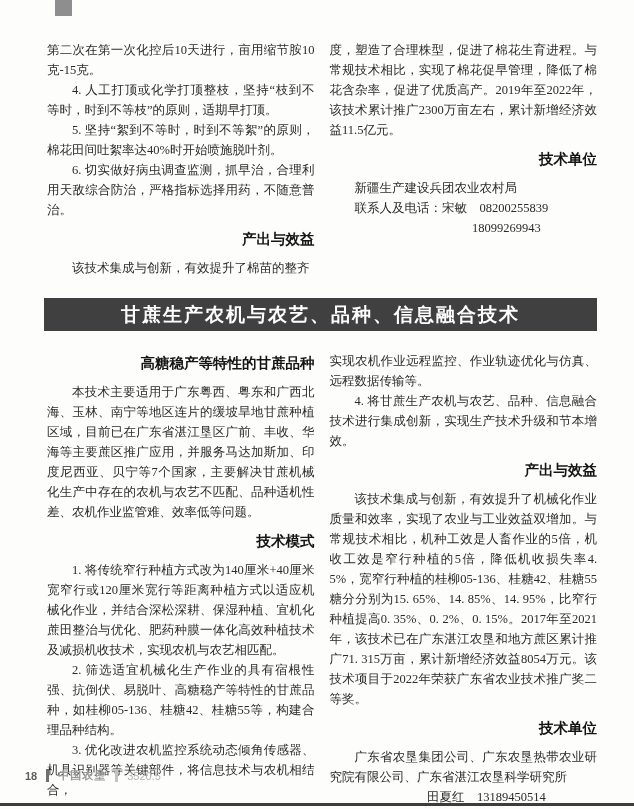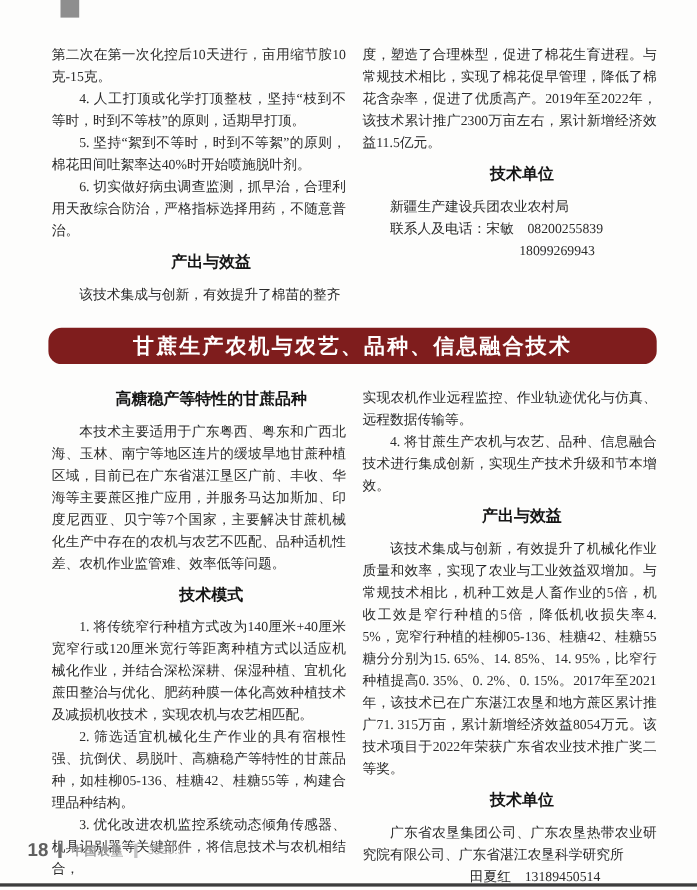--- a/index.html
+++ b/index.html
@@ -12,39 +12,39 @@
   .corner-square { position:absolute; left:55px; top:0; width:17px; height:16px; background:#8e8e8e; }
   .content { position:absolute; left:47px; right:37px; top:40px; }
   .cols { display:flex; gap:15px; }
   .col { flex:1; min-width:0; font-size:12.5px; line-height:20px; text-align:justify; }
   .col p { margin:0; }
   .para { text-indent:2em; }
   .cont { text-indent:0; }
   .heading {
     font-family:"Liberation Sans","DejaVu Sans",sans-serif;
     font-weight:bold; font-size:14.5px; line-height:20px; color:#151515;
-    margin:9px 0 9px; padding-left:1.55em; text-align:center;
+    margin:9px 0 9px; padding-left:1.55em; text-align:right;
   }
   .col .heading:first-child { margin-top:2px; }
   .phone2 { padding-left:11.4em; }
   .contact2 { padding-left:7.8em; }
   .banner {
-    margin:20px 0 20px -3px; height:33px; background:#7f1d1d;
-    display:flex; align-items:center; justify-content:center;border-radius:12px;
+    margin:20px 0 20px -3px; height:33px; background:#404040;
+    display:flex; align-items:center; justify-content:center;
   }
   .banner span {
     color:#ffffff; font-family:"Liberation Sans","DejaVu Sans",sans-serif;
     font-weight:bold; font-size:19px; letter-spacing:2px;
   }
   .footer {
     position:absolute; left:25px; bottom:26px;
     display:flex; align-items:center; gap:9px;
     font-family:"Liberation Sans","DejaVu Sans",sans-serif;
   }
-  .footer .pg { font-weight:bold; font-size:17px; color:#606060; }
+  .footer .pg { font-weight:bold; font-size:11px; color:#606060; }
   .footer .bar { display:inline-block; width:3px; height:13px; }
   .footer .bar.dark { background:#6f6f6f; }
   .footer .bar.light { background:#c3c3c3; }
   .footer .journal { font-size:11px; font-weight:bold; color:#9a9a9a; letter-spacing:1px; }
   .footer .issue { font-size:11px; color:#b4b4b4; }
   .scan-edge { position:absolute; left:0; right:0; bottom:3px; height:3px; background:#3d3d3d; }
 </style>
 </head>
 <body>
 

